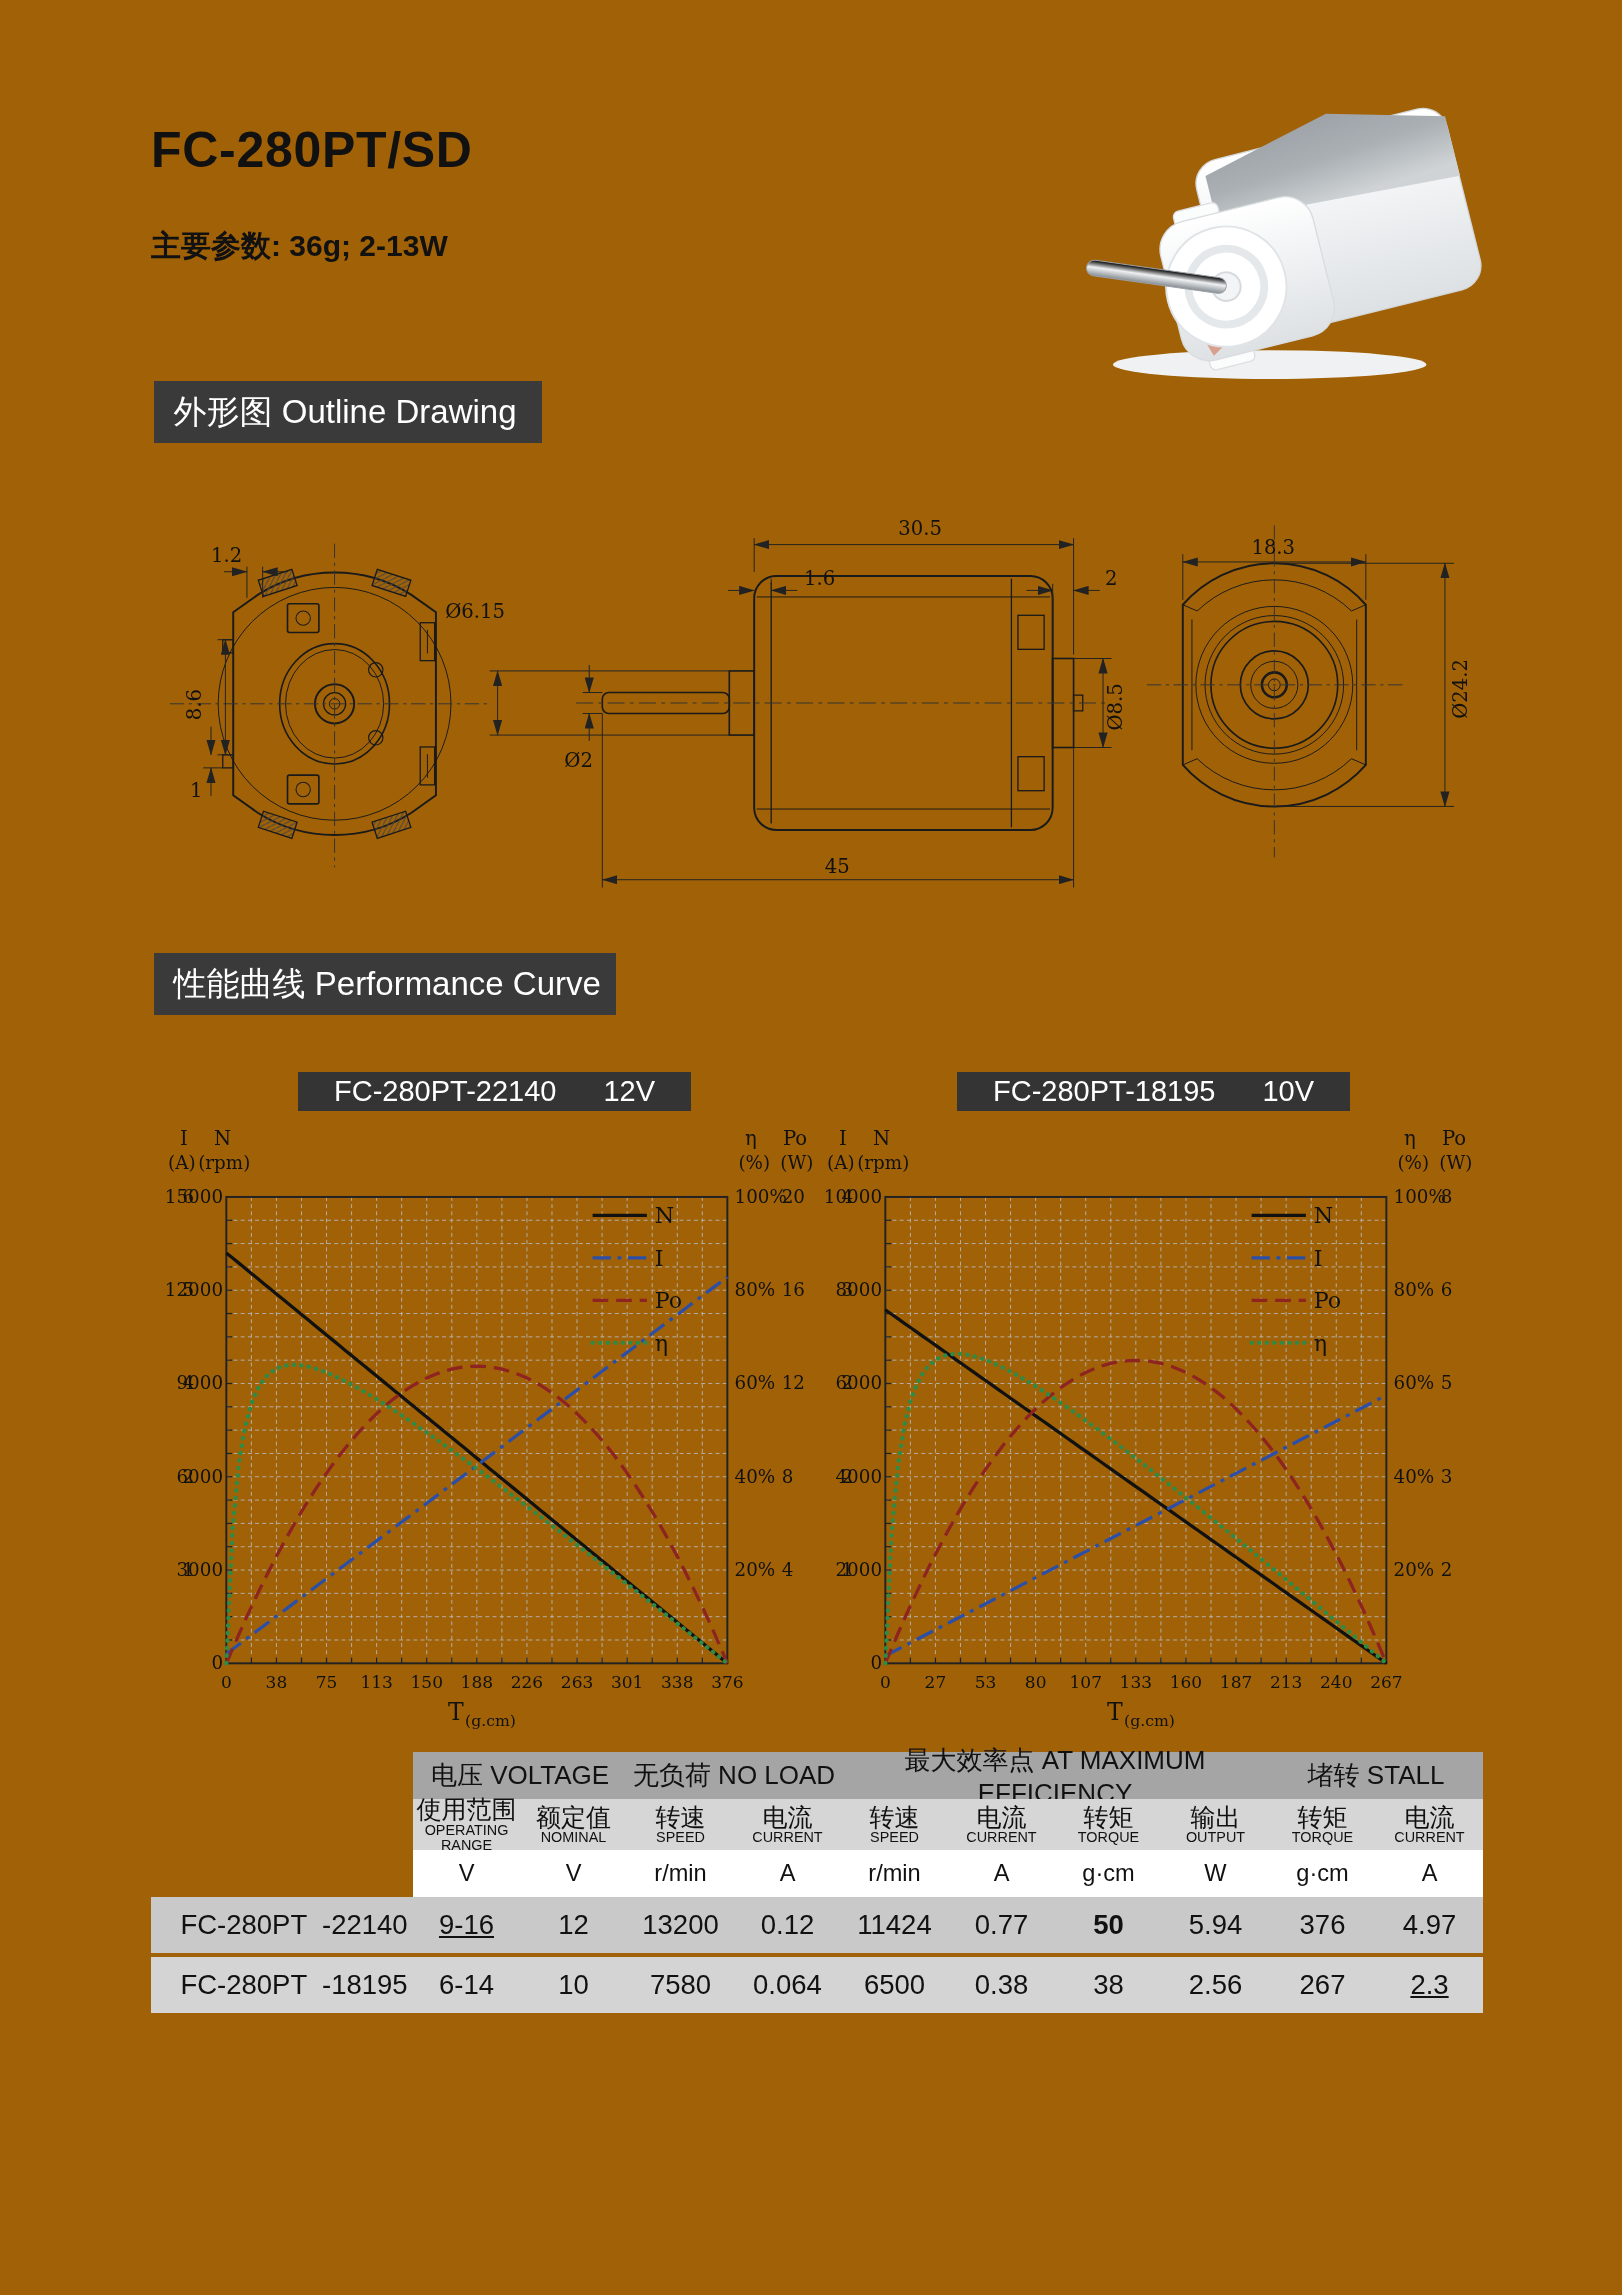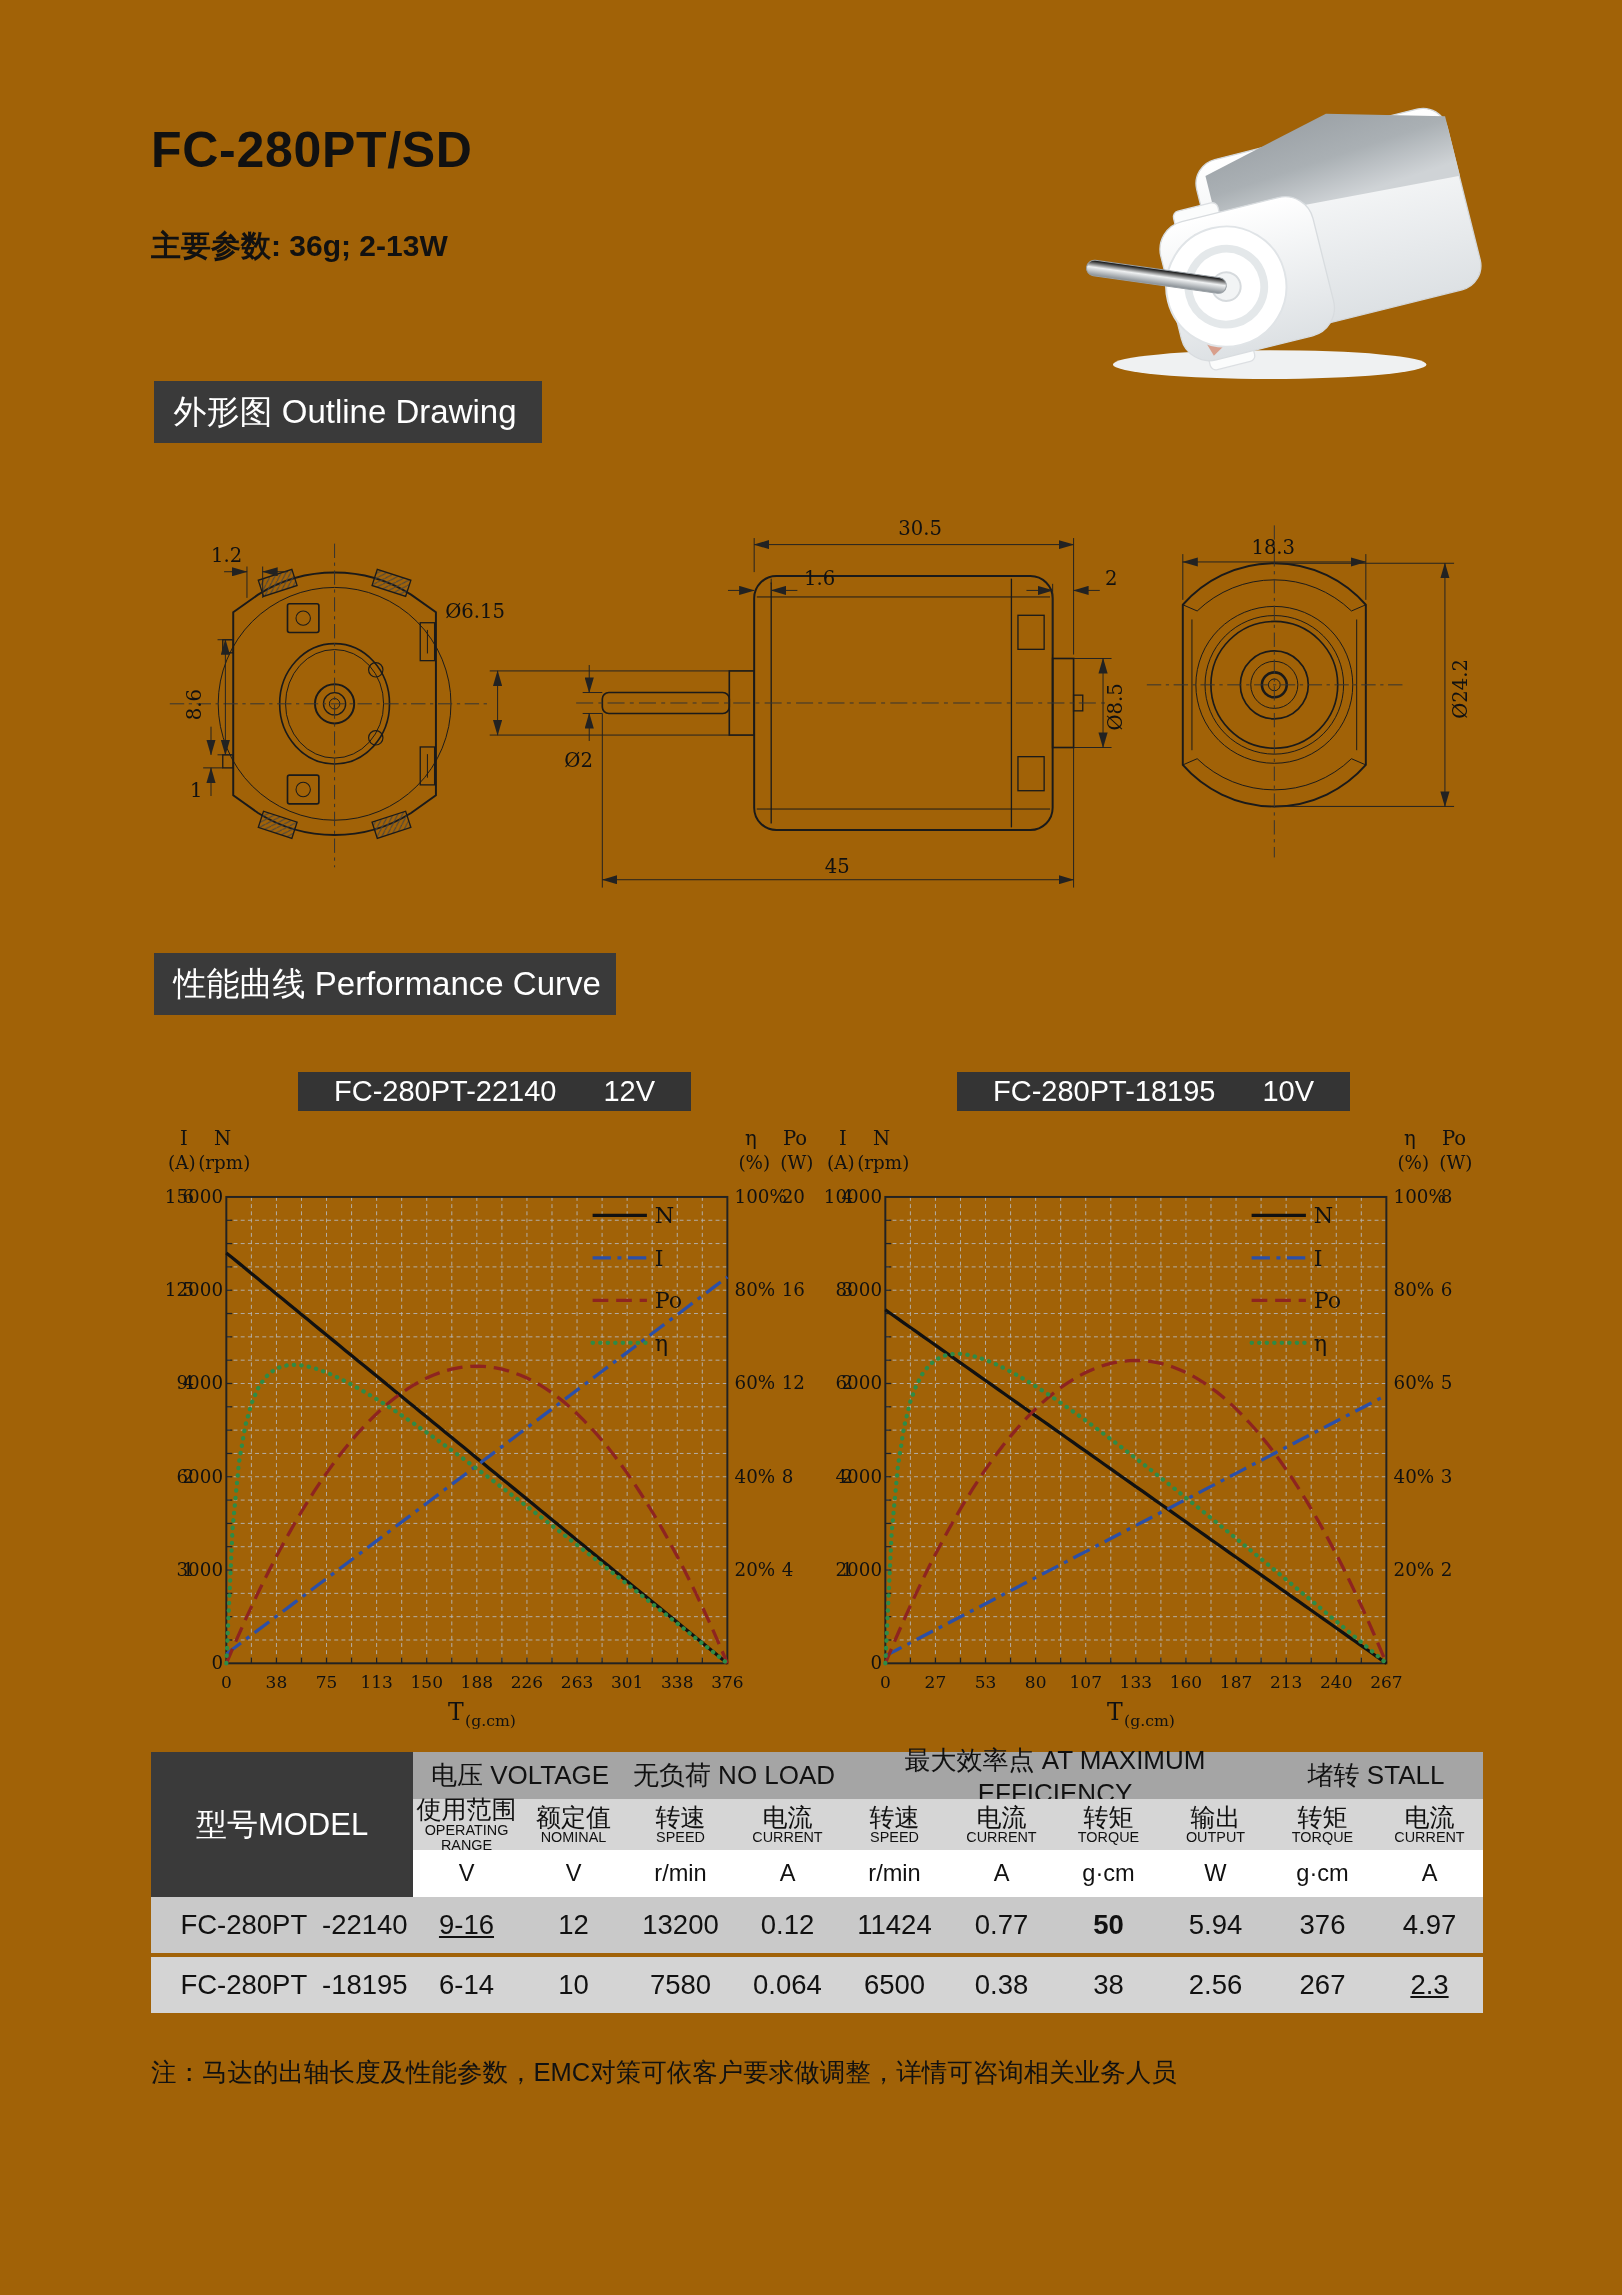--- a/index.html
+++ b/index.html
@@ -510,21 +510,20 @@
         <line x1="655" y1="203" x2="738" y2="203" stroke="#2b4fa8" stroke-width="5" stroke-dasharray="28 10 6 10" stroke-linecap="butt"></line>
         <text x="750" y="215" font-size="34" text-anchor="start">I</text>
         <line x1="655" y1="268" x2="738" y2="268" stroke="#8e2420" stroke-width="5" stroke-dasharray="24 12" stroke-linecap="butt"></line>
         <text x="750" y="280" font-size="34" text-anchor="start">Po</text>
         <line x1="655" y1="333" x2="738" y2="333" stroke="#2e8b46" stroke-width="6.5" stroke-dasharray="0.5 11" stroke-linecap="round"></line>
         <text x="750" y="345" font-size="34" text-anchor="start">η</text>
       </svg>
   </div>
 
   <div class="spec-table">
-      <div class="cell model-head">型号MODEL</div>
       <div class="cell grp" style="grid-column: 2 / span 2;">电压 VOLTAGE</div>
       <div class="cell grp" style="grid-column: 4 / span 2;">无负荷 NO LOAD</div>
       <div class="cell grp" style="grid-column: 6 / span 4;">最大效率点 AT MAXIMUM EFFICIENCY</div>
       <div class="cell grp" style="grid-column: 10 / span 2;">堵转 STALL</div>
       <div class="cell sub" style="grid-column: 2;">
         <div class="cn">使用范围</div>
         <div class="en">OPERATING RANGE</div>
       </div>
       <div class="cell sub" style="grid-column: 3;">
         <div class="cn">额定值</div>
@@ -589,15 +588,14 @@
       <div class="cell rowB" style="grid-column: 4;">7580</div>
       <div class="cell rowB" style="grid-column: 5;">0.064</div>
       <div class="cell rowB" style="grid-column: 6;">6500</div>
       <div class="cell rowB" style="grid-column: 7; text-align: right;">0.38</div>
       <div class="cell rowB" style="grid-column: 8;">38</div>
       <div class="cell rowB" style="grid-column: 9;">2.56</div>
       <div class="cell rowB" style="grid-column: 10;">267</div>
       <div class="cell rowB" style="grid-column: 11; text-decoration: underline;">2.3</div>
     </div>
 
-  <div class="abs footnote" style="left:151px;top:2055px;">注：马达的出轴长度及性能参数，EMC对策可依客户要求做调整，详情可咨询相关业务人员</div>
 </div>
 
 
 </body></html>

